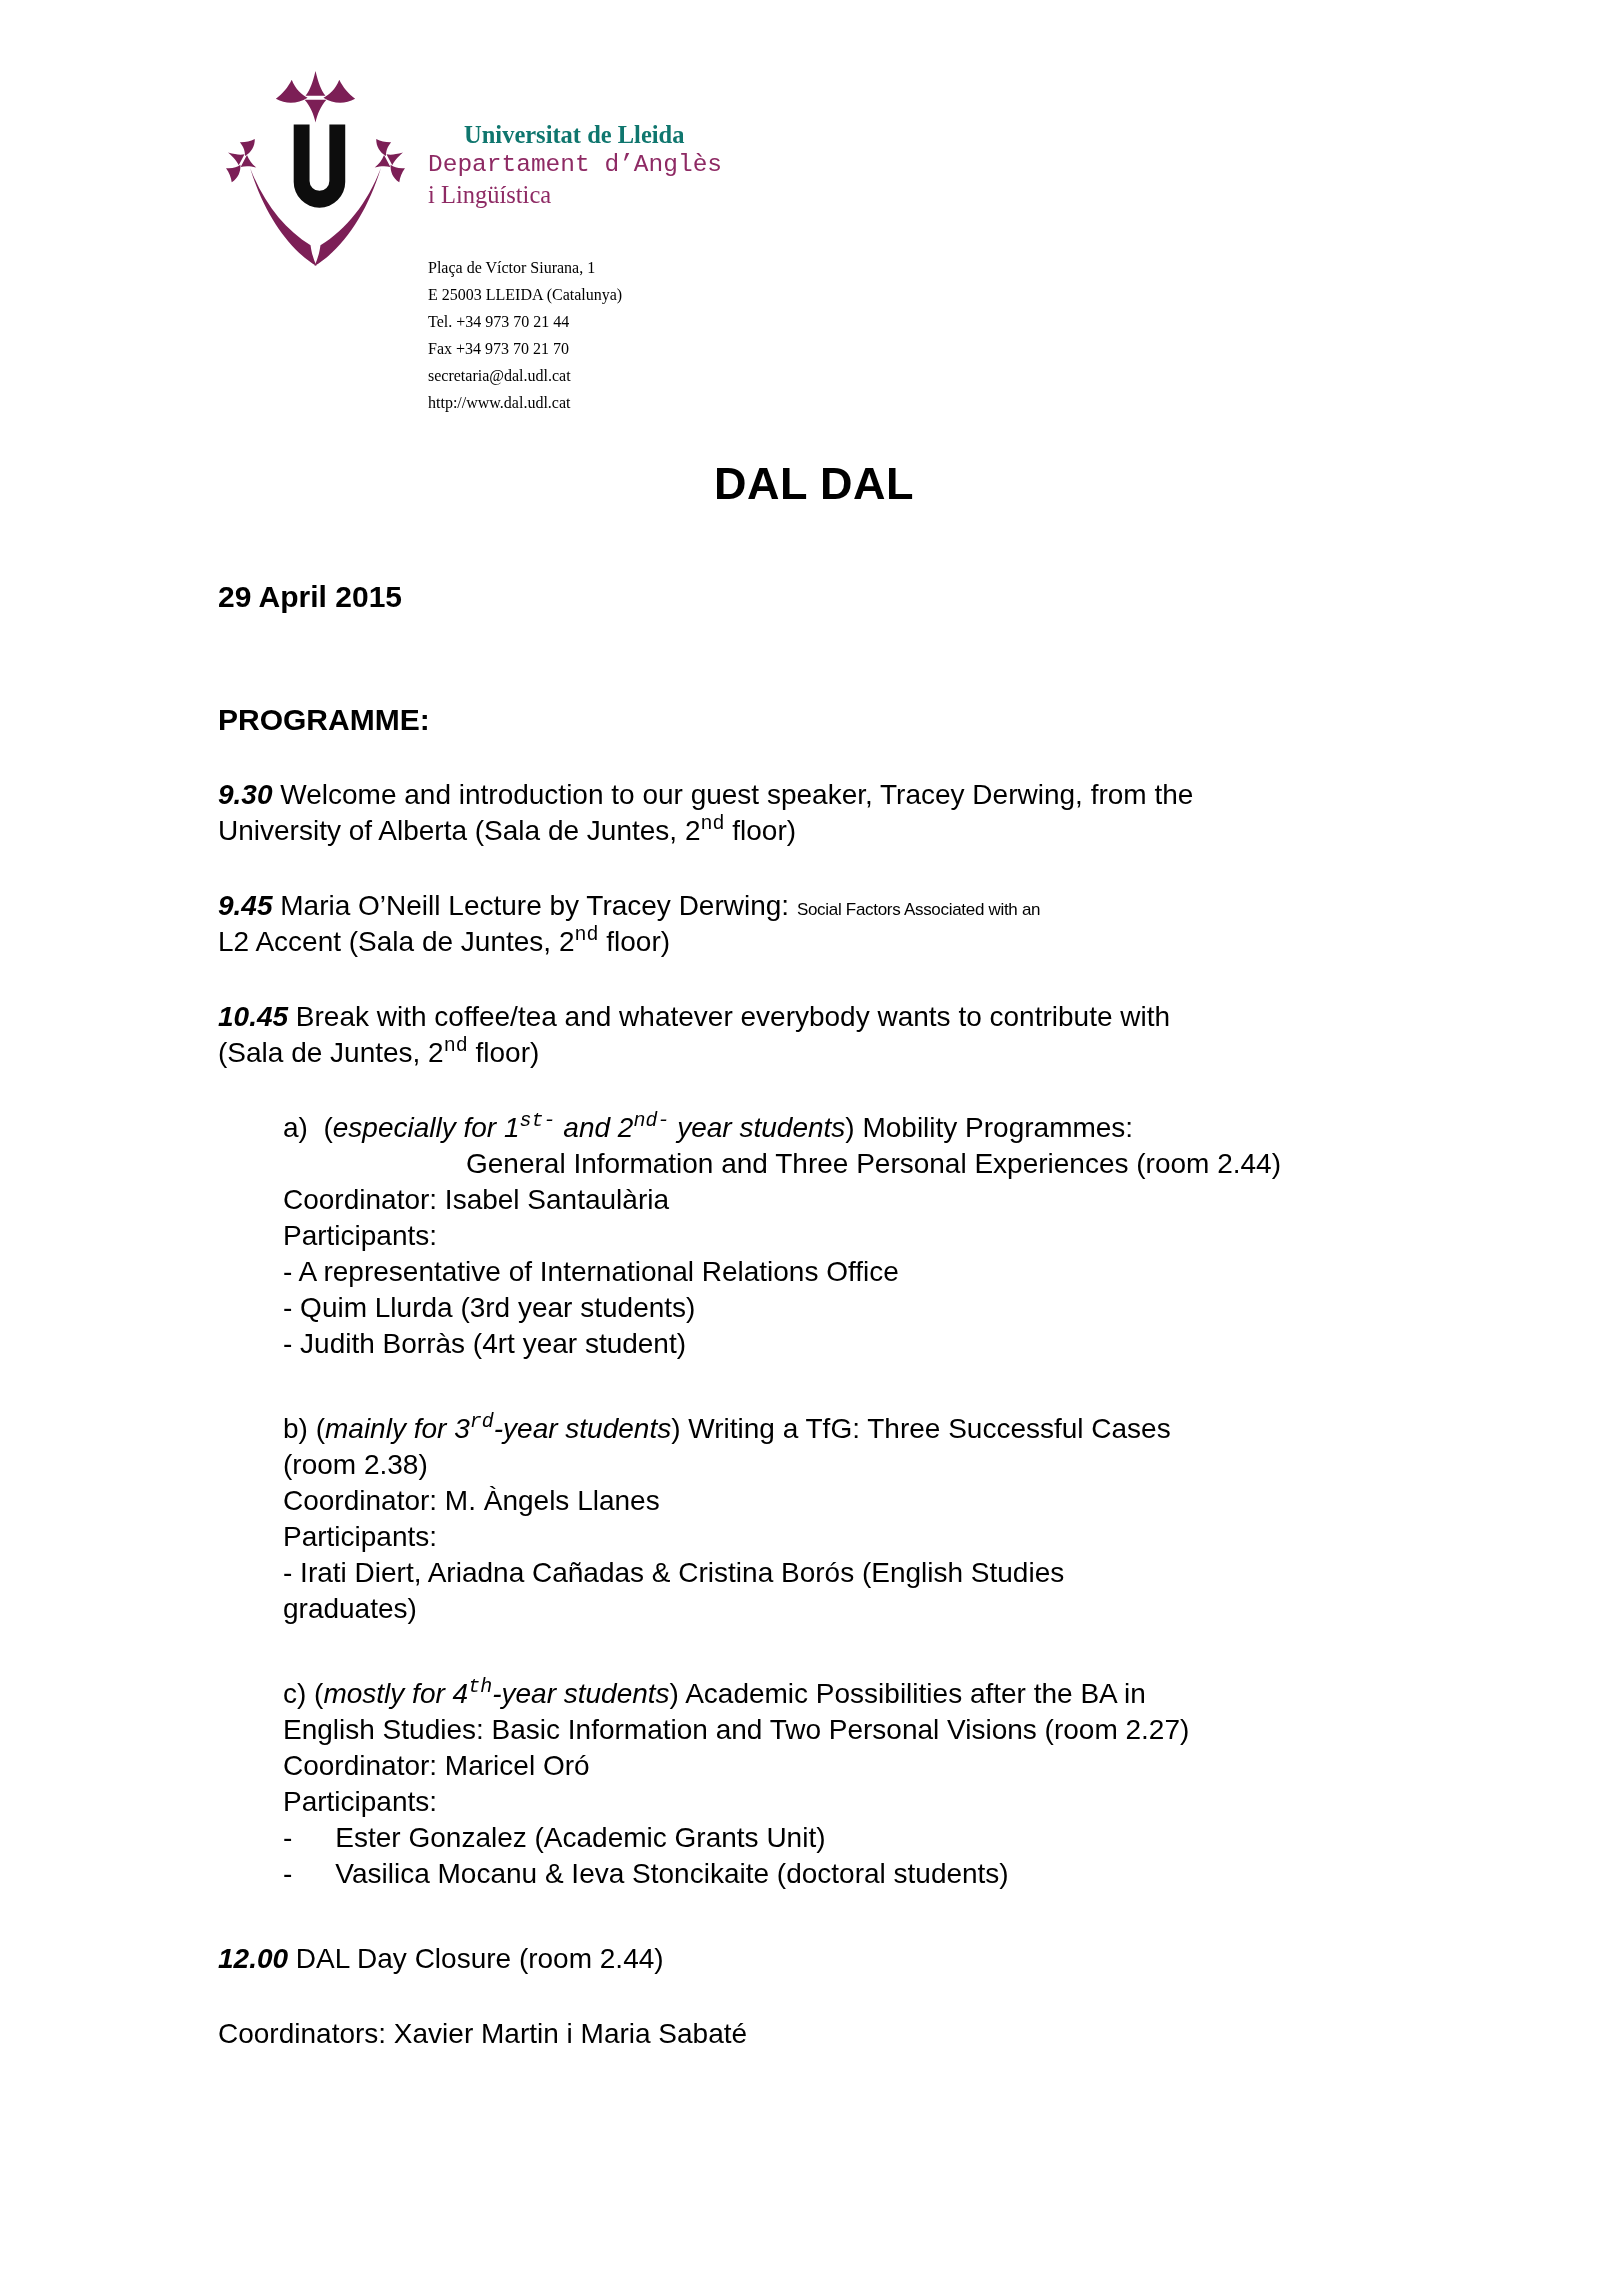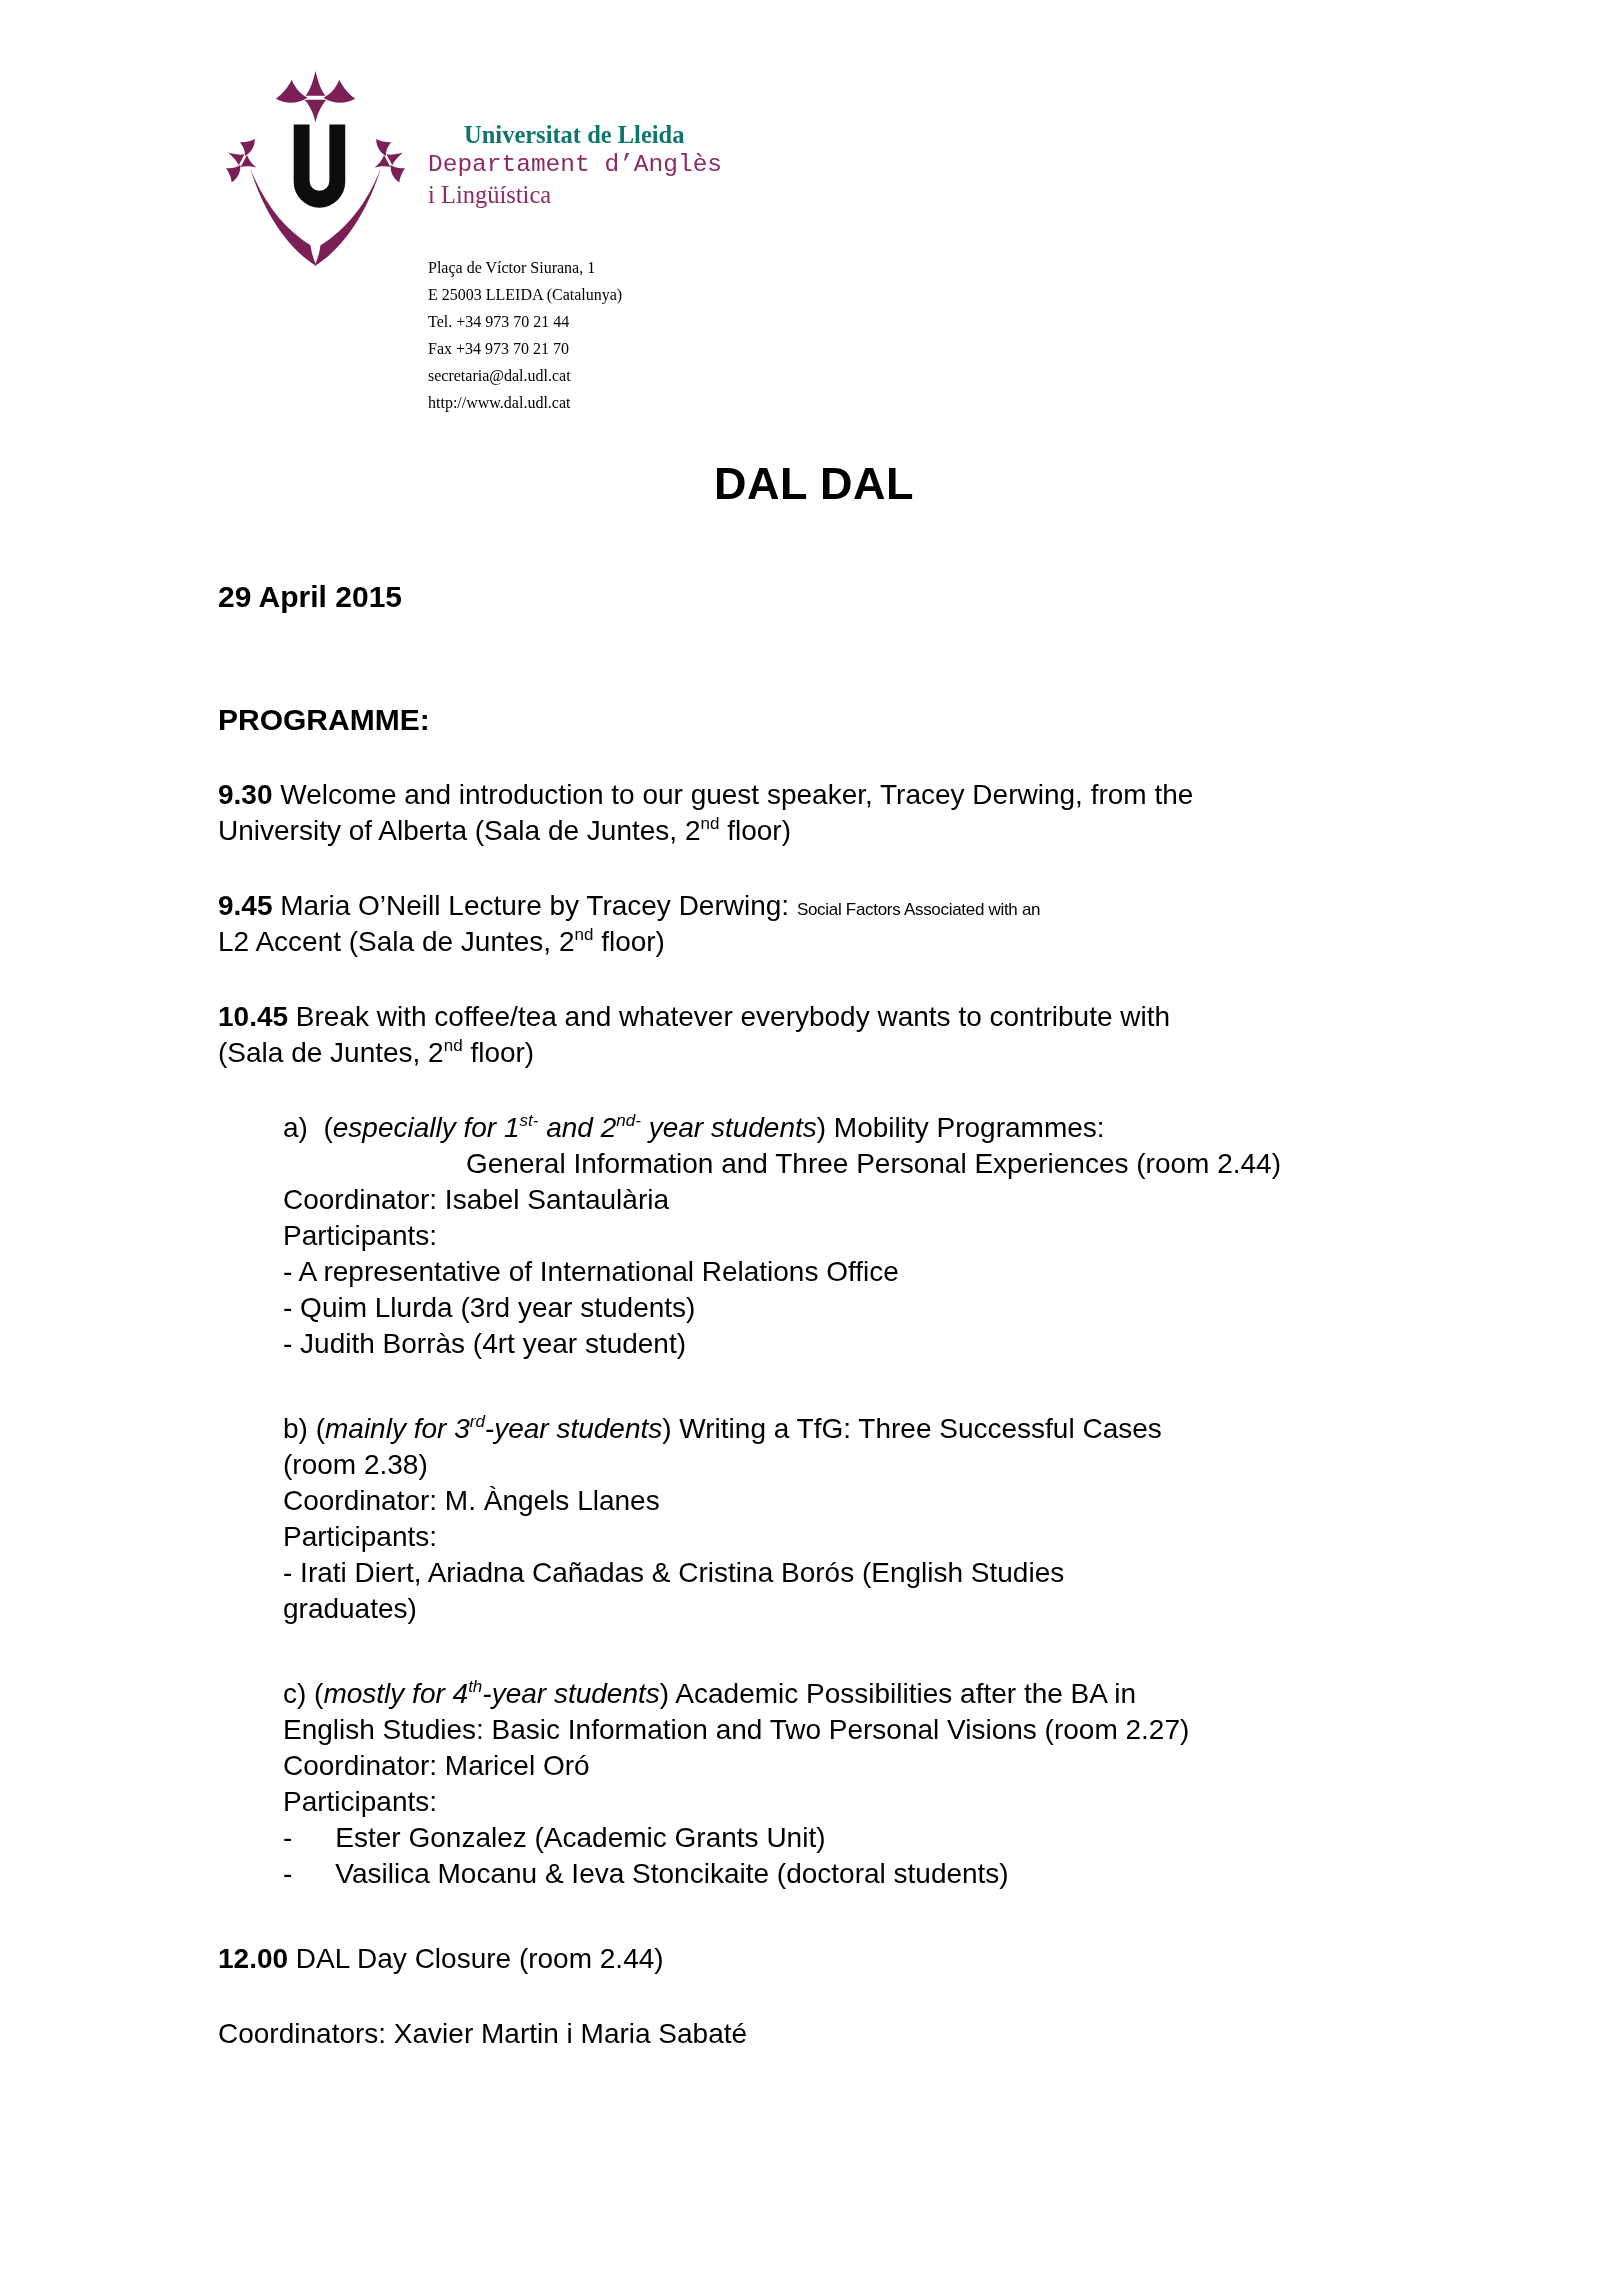--- a/index.html
+++ b/index.html
@@ -26,24 +26,24 @@
   .doc-date { margin-top:72px; text-align:left; font-size:30px; font-weight:bold; }
   .body-text { margin-top:88px; font-size:28px; line-height:36px; }
   .prog-heading { font-size:30px; font-weight:bold; line-height:36px; margin-bottom:39px; }
 
   .block.entry { margin-bottom:39px; }
   .block.panel { margin-bottom:49px; padding-left:65px; }
   .block.gap-before { margin-top:33px; }
   .line { white-space:nowrap; line-height:36px; height:36px; }
 
   .seg-n { }
-  .seg-b { font-weight:bold; }
+  .seg-b { font-weight:bold;font-style:italic; }
   .seg-i { font-style:italic; }
   .seg-c { font-size:17px; letter-spacing:-0.3px; }
-  .seg-s, .seg-is { font-size:17px; position:relative; top:-10.8px; }
+  .seg-s, .seg-is { font-size:20px; position:relative; top:-10.8px;font-family:Liberation Mono, monospace; }
   .seg-is { font-style:italic; }
   .tab { display:inline-block; width:43px; }
 </style>
 </head>
 <body>
 
 <div class="page">
 
   <div>
     <svg class="logo" viewBox="0 0 215 222" xmlns="http://www.w3.org/2000/svg">

